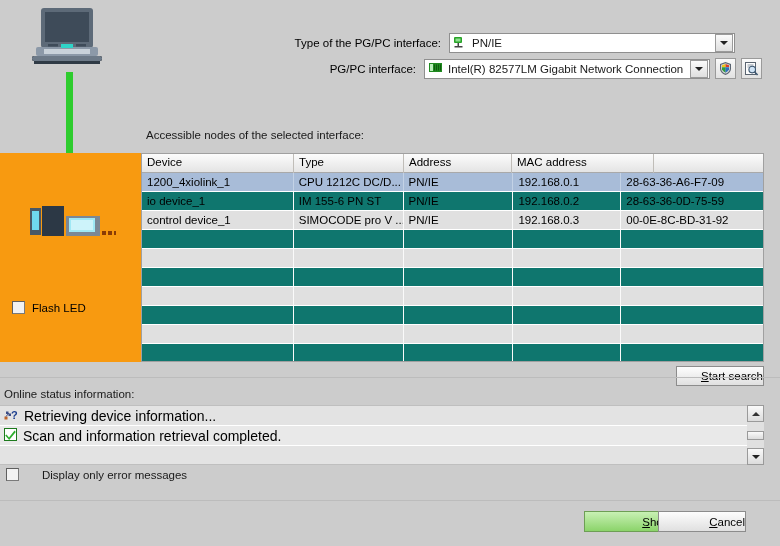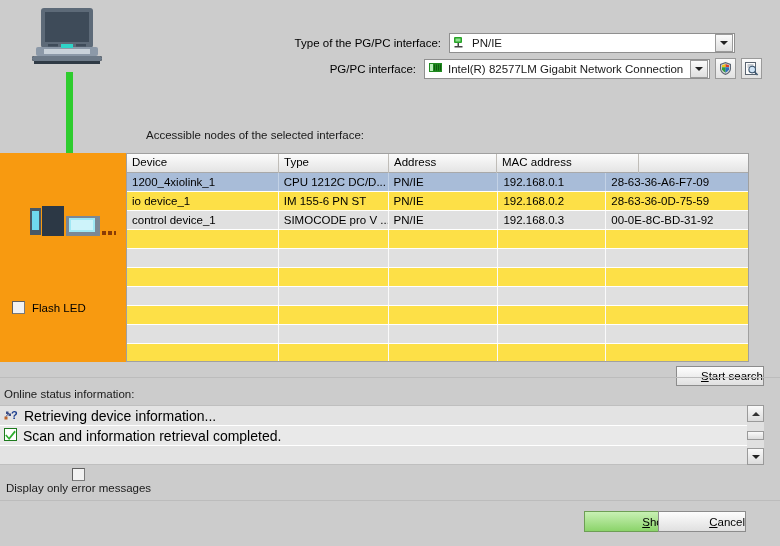--- a/index.html
+++ b/index.html
@@ -84,33 +84,33 @@
     width: 21px; height: 21px; margin-left: 5px;
     background: linear-gradient(#fafafa, #e2e2e2);
     border: 1px solid #9a9a9a;
     display: flex; align-items: center; justify-content: center;
     flex: none;
   }
 
   
   .nodes-label { position: absolute; left: 146px; top: 129px; font-size: 11.5px; }
   .table-outer {
-    position: absolute; left: 126px; top: 153px;
+    position: absolute; left: 141px; top: 153px;
     width: 623px; height: 209px;
     border: 1px solid #a0a0a0;
     background: #e3e3e3;
     overflow: hidden;
   }
   .thead { display: flex; height: 19px; background: linear-gradient(#fcfcfc,#e4e4e4); border-bottom: 1px solid #a9a9a9; }
   .th {
     font-size: 11.5px; color: #000; padding: 2px 0 0 5px;
     border-right: 1px solid #c0bdb8; height: 19px; overflow: hidden; white-space: nowrap;
   }
   .tr { display: flex; height: 19px; border-bottom: 1px solid #ffffff; background: #e0e0e0; }
-  .tr.alt { background: #fde047; }
+  .tr.alt { background: #0f766e; }
   .tr.sel { background: #a8bcd8; }
   .td {
     font-size: 11.5px; color: #000; padding: 2.5px 0 0 5px;
     height: 18px; overflow: hidden; white-space: nowrap;
     border-right: 1px solid transparent;
   }
   .c0 { width: 152px; }
   .c1 { width: 110px; }
   .c2 { width: 110px; }
   .c3 { width: 108px; }
@@ -150,21 +150,21 @@
     width: 17px; height: 17px;
     background: linear-gradient(#fafafa,#dcdcdc); border: 1px solid #9a9a9a;
     display: flex; align-items: center; justify-content: center;
   }
   .sb-thumb {
     position: absolute; left: 0; top: 26px; width: 17px; height: 9px;
     background: linear-gradient(#fafafa,#dcdcdc); border: 1px solid #9a9a9a;
   }
   .caret-u { width: 0; height: 0; border-left: 4px solid transparent; border-right: 4px solid transparent; border-bottom: 4px solid #333; }
 
-  .display-err-row { position: absolute; left: 6px; top: 468px; display: flex; align-items: center; gap: 1px; flex-direction: column; }
+  .display-err-row { position: absolute; left: 6px; top: 468px; display: flex; align-items: center; gap: 23px; }
 
   
   .footer-line { position: absolute; left: 0; top: 500px; width: 780px; height: 1px; background: #bcbcbc; }
   #show-btn {
     position: absolute; left: 584px; top: 511px; width: 88px; height: 21px;
     background: linear-gradient(#c8f0b4, #8bd46a);
     border: 1px solid #6d9e55;
   }
   #cancel-btn {
     position: absolute; left: 658px; top: 511px; width: 88px; height: 21px;

